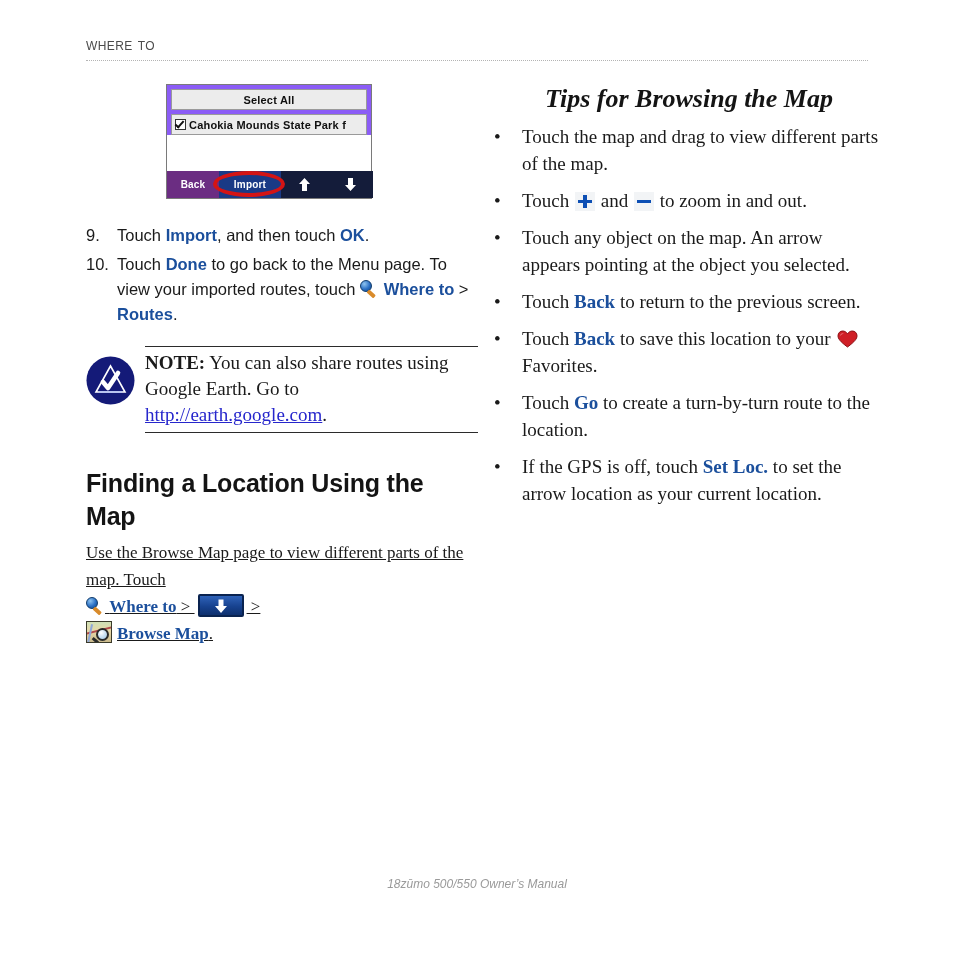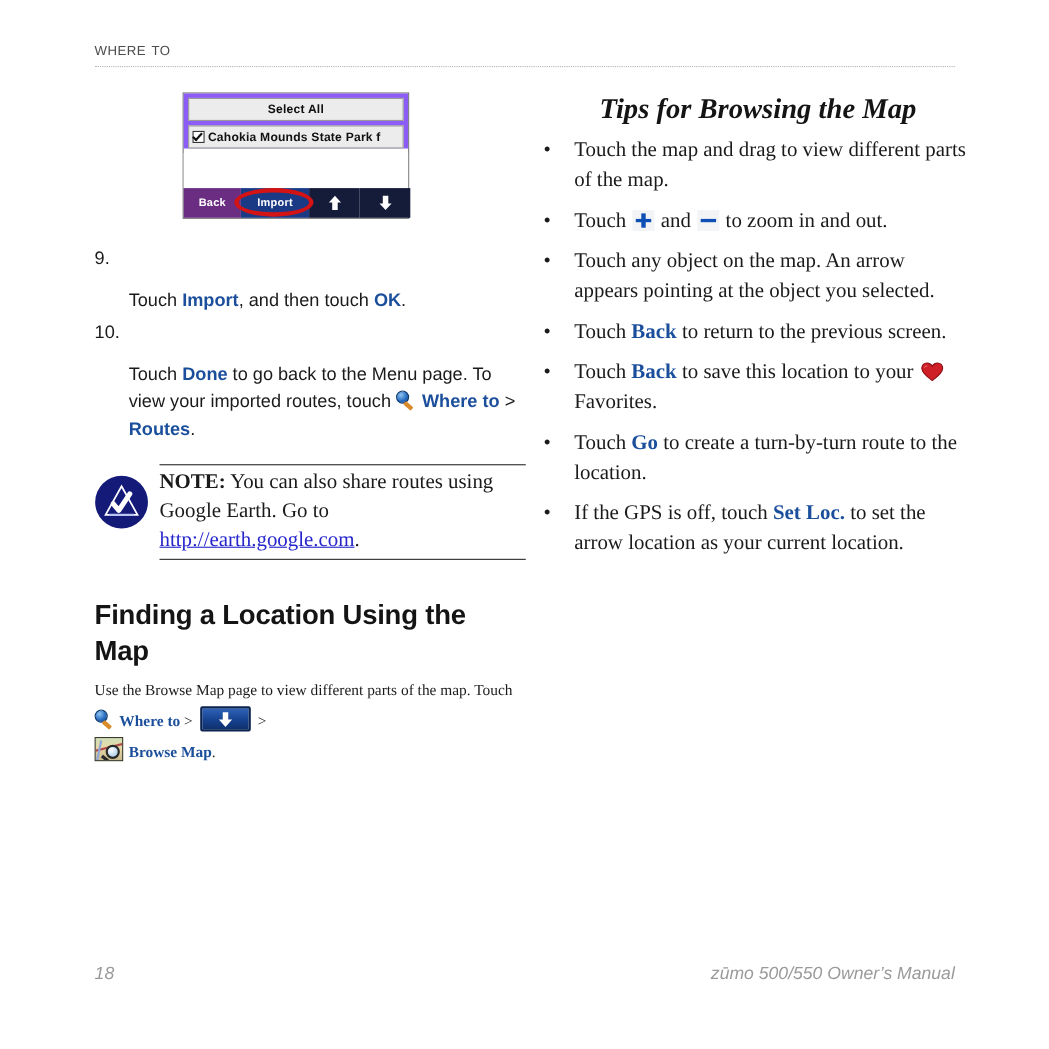--- a/index.html
+++ b/index.html
@@ -108,21 +108,21 @@
   
   .steps{
     margin-top:24px;
     font-family:"Liberation Sans", sans-serif;
     font-size:16.5px;
     line-height:25px;
     color:#1a1a1a;
   }
   .step{display:flex;margin-bottom:4px;}
   .step .num{flex:0 0 auto;width:31px;}
-  .step .body{flex:1 1 auto;margin-top:38px;}
+  .step .body{flex:1 1 auto;}
   .ui{color:#1b4f9c;font-weight:bold;}
 
   
   .note{
     margin-top:19px;
     display:flex;
     align-items:flex-start;
   }
   .note-icon{
     flex:0 0 auto;
@@ -144,22 +144,23 @@
   h2.section{
     font-family:"Liberation Sans", sans-serif;
     font-size:25px;
     font-weight:bold;
     line-height:33px;
     margin:34px 0 6px 0;
     color:#141414;
     letter-spacing:-.2px;
   }
   .body-para{
-    font-size:14px;
+    font-size:17px;
     line-height:27px;
+    text-decoration:underline;
   }
 
   
   h3.tips{
     font-family:Liberation Serif, serif;
     font-size:26px;
     font-style:italic;
     font-weight:bold;
     margin:0 0 9px 0;
     color:#141414;
@@ -231,24 +232,24 @@
     position:absolute;right:2px;bottom:1px;width:13px;height:13px;border-radius:50%;
     border:2px solid #2a2a2a;
     background:radial-gradient(circle at 35% 30%, #ffffff 0%, #cfe4f5 45%, #9cc3e4 100%);
     box-sizing:border-box;
   }
   .ic-browsemap .mhandle{position:absolute;right:12px;bottom:1px;width:7px;height:2.5px;background:#2a2a2a;transform:rotate(40deg);}
 
   
   .footer{
     position:absolute;left:86px;top:877px;width:782px;
-    display:flex;justify-content:space-between;
+    display:flex;justify-content:center;
     font-family:"Liberation Sans", sans-serif;
     font-style:italic;
-    font-size:16px;
+    font-size:12px;
     color:#9a9a9a;
   }
 </style>
 </head>
 <body>
 
 <div class="page">
 
   <div class="running-head">
     <span class="rh-text">Where To</span>

